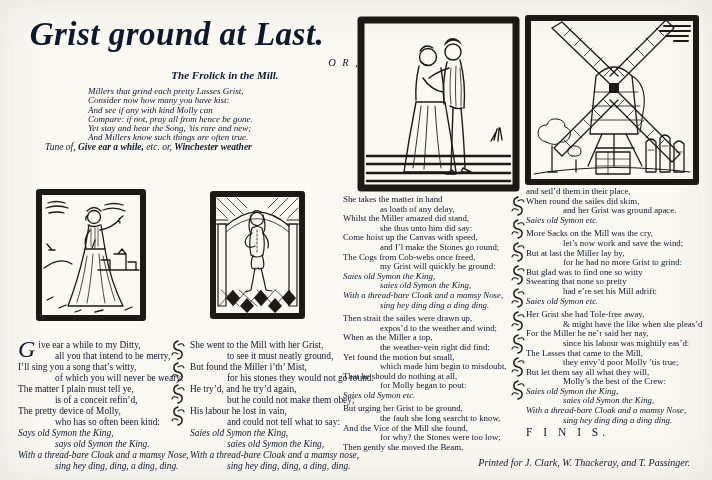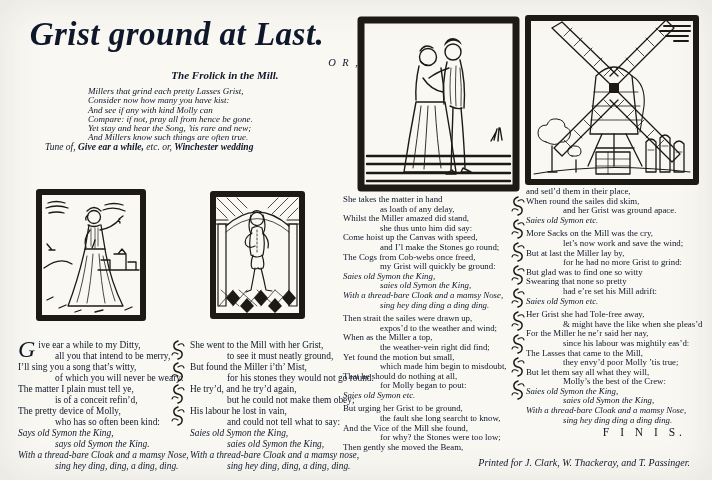--- a/index.html
+++ b/index.html
@@ -41,21 +41,21 @@
   .colB { left:190px; top:340px; width:160px; }
   .colC, .colD { font-size:8.8px; line-height:9.6px; }
   .colC { left:343px; top:195px; width:168px; }
   .colD { left:526px; top:187px; width:184px; }
   .vline { white-space:nowrap; }
   .vline.ind { margin-left:13px;padding-left:24px; }
   .vline.it  { font-style:italic; }
   .vline.gap { margin-top:4px; }
   .dropcap { float:left; font-style:italic; font-size:24px; line-height:19px;
     margin:0 3px 0 0; }
-  .finis { text-align:right; letter-spacing:4px; font-size:11.5px;
+  .finis { text-align:left; letter-spacing:4px; font-size:11.5px;
     margin-top:3px; padding-right:24px; }
   
   .imprint { left:360px; top:457px; width:330px; text-align:right;
     font-style:italic; font-size:10px; }
   svg .ink { stroke:#1d1a15; fill:none; stroke-linecap:round; stroke-linejoin:round; }
 </style>
 </head>
 <body>
 
 <div class="page">
@@ -68,21 +68,21 @@
 
   <div class="vline">Millers that grind each pretty Lasses Grist,</div>
       <div class="vline">Consider now how many you have kist:</div>
       <div class="vline">And see if any with kind Molly can</div>
       <div class="vline">Compare: if not, pray all from hence be gone.</div>
       <div class="vline">Yet stay and hear the Song, ’tis rare and new;</div>
       <div class="vline">And Millers know such things are often true.</div>
     </div>
 
   <div class="abs tune">
-    <span>Tune of, </span><span class="b">Give ear a while,</span><span> etc. or, </span><span class="b">Winchester wedding</span>
+    <span>Tune of, </span><span class="b">Give ear a while,</span><span> etc. or, </span><span class="b">Winchester weather</span>
   </div>
 
   <figure class="wc wc1">
     <svg viewBox="0 0 112 134">
       <g class="ink" stroke-width="1.3">
         <rect x="4" y="4" width="104" height="126" stroke-width="6"></rect>
         <path d="M13,15 q8,-3 17,0 M11,20 q11,-4 22,0 M14,25 q8,-2 15,0"></path>
         <path d="M70,17 q9,-3 18,0 M68,22 q11,-4 22,1"></path>
         <path d="M9,80 q16,-12 28,-4"></path>
         <path d="M63,82 h41 M66,72 h9 v10 M79,66 h12 v16 M83,66 l4,-5 4,5 M93,74 h8 v8"></path>

